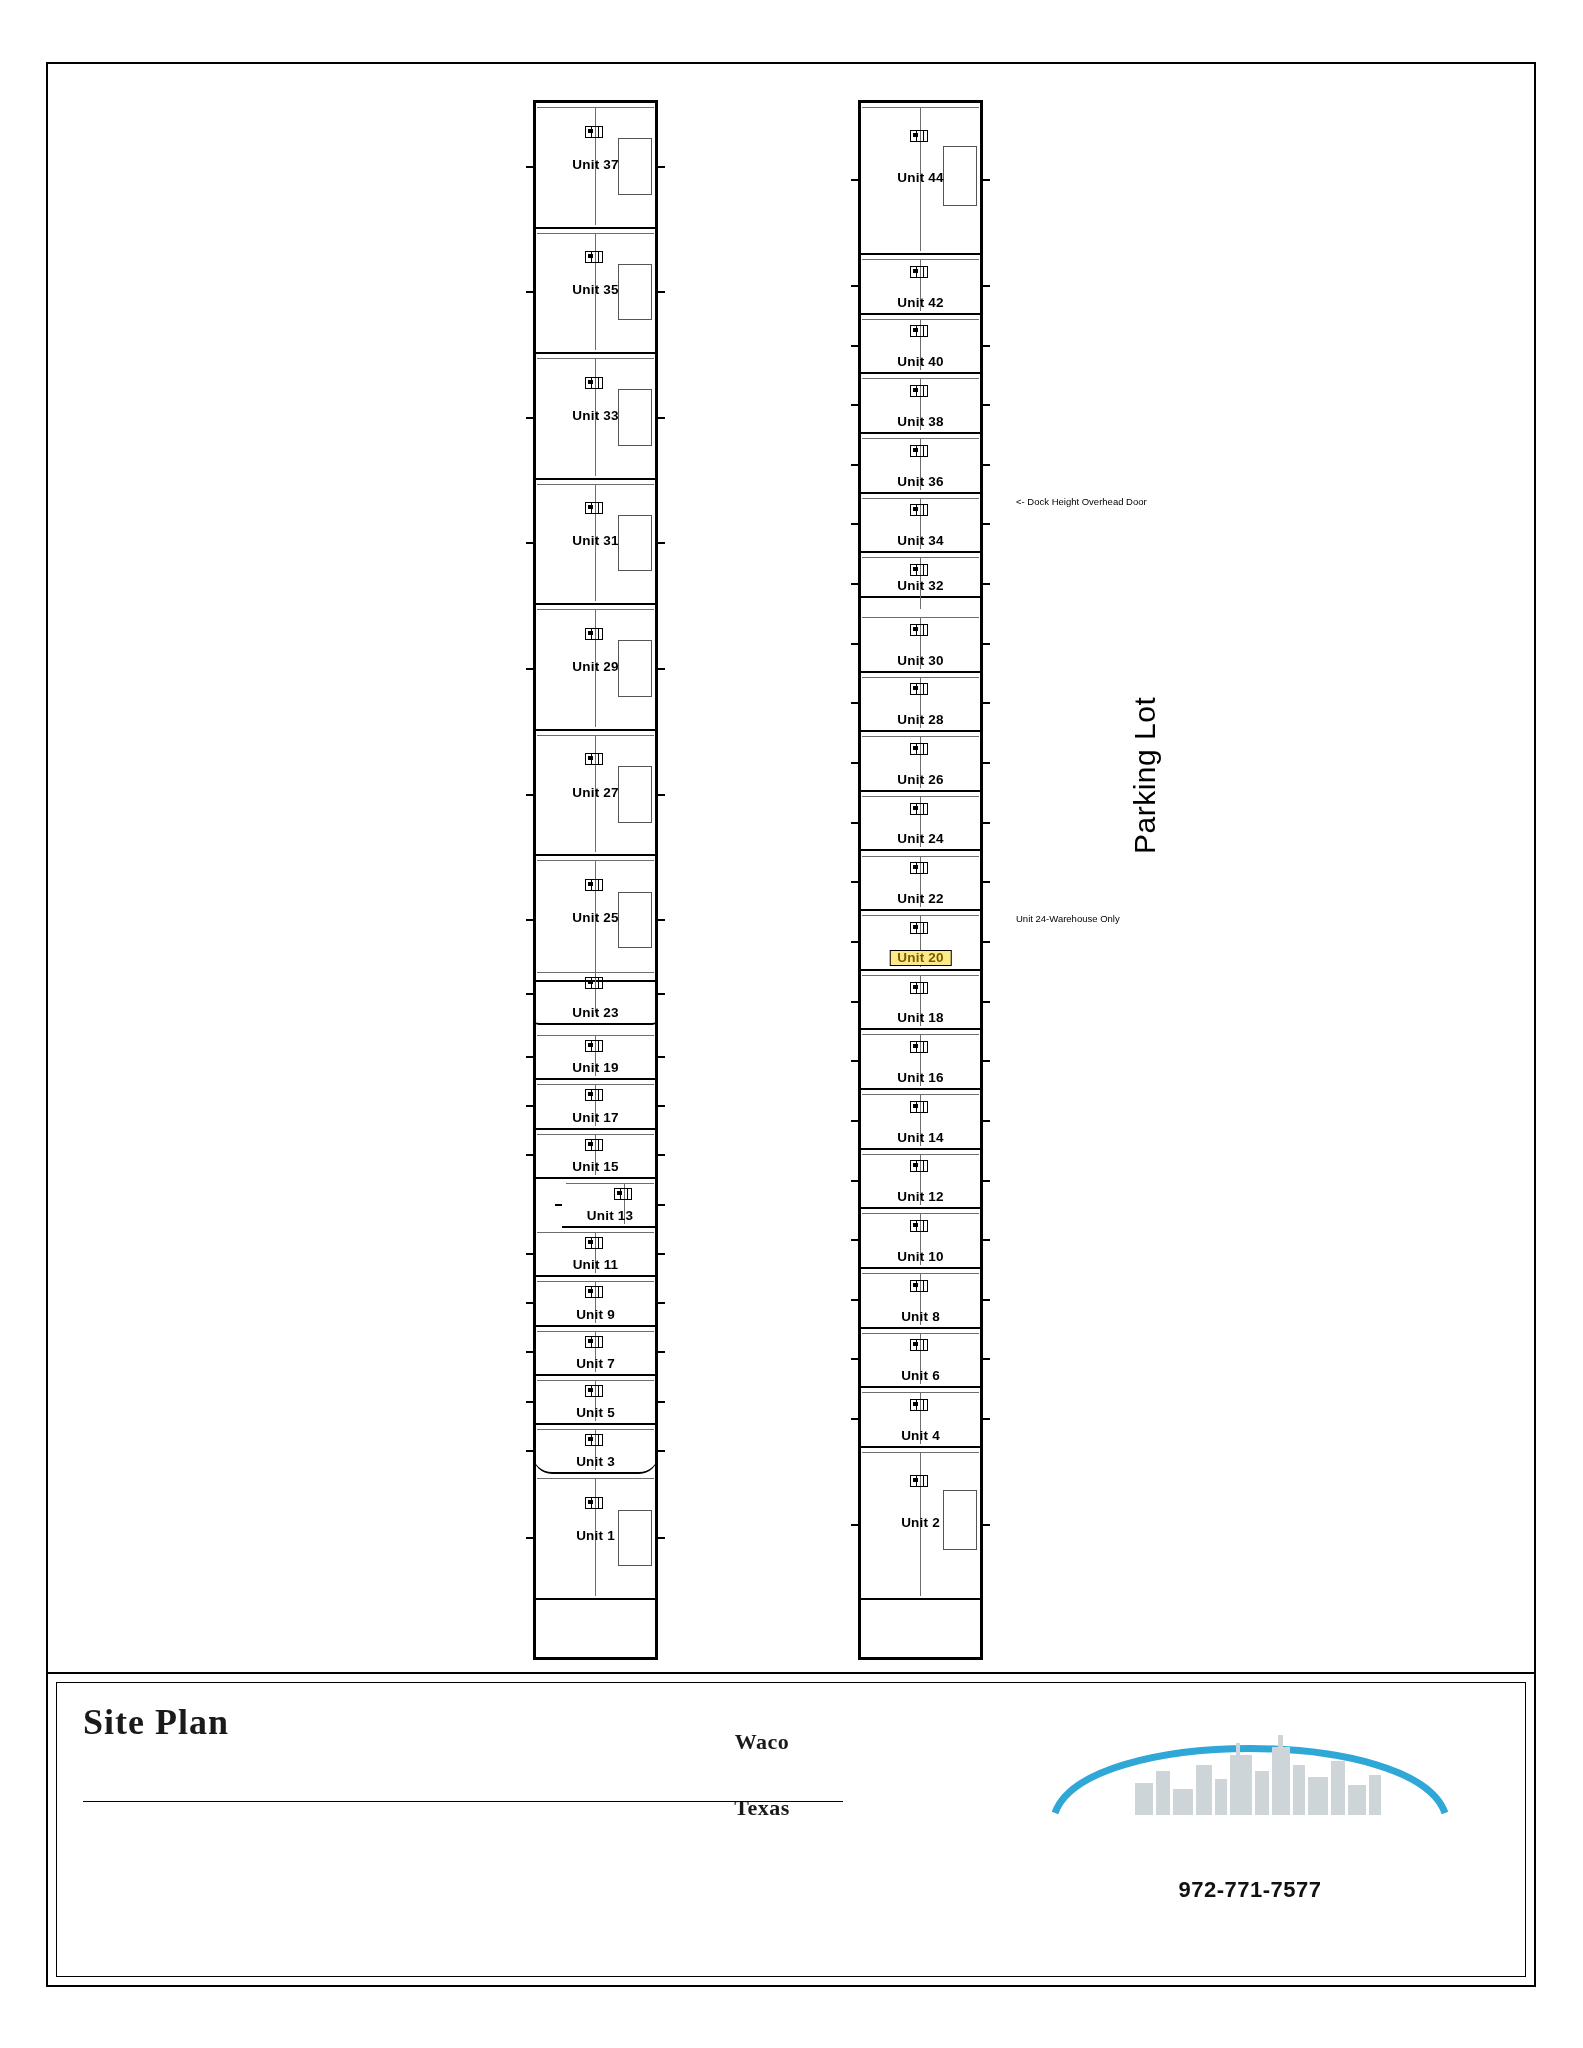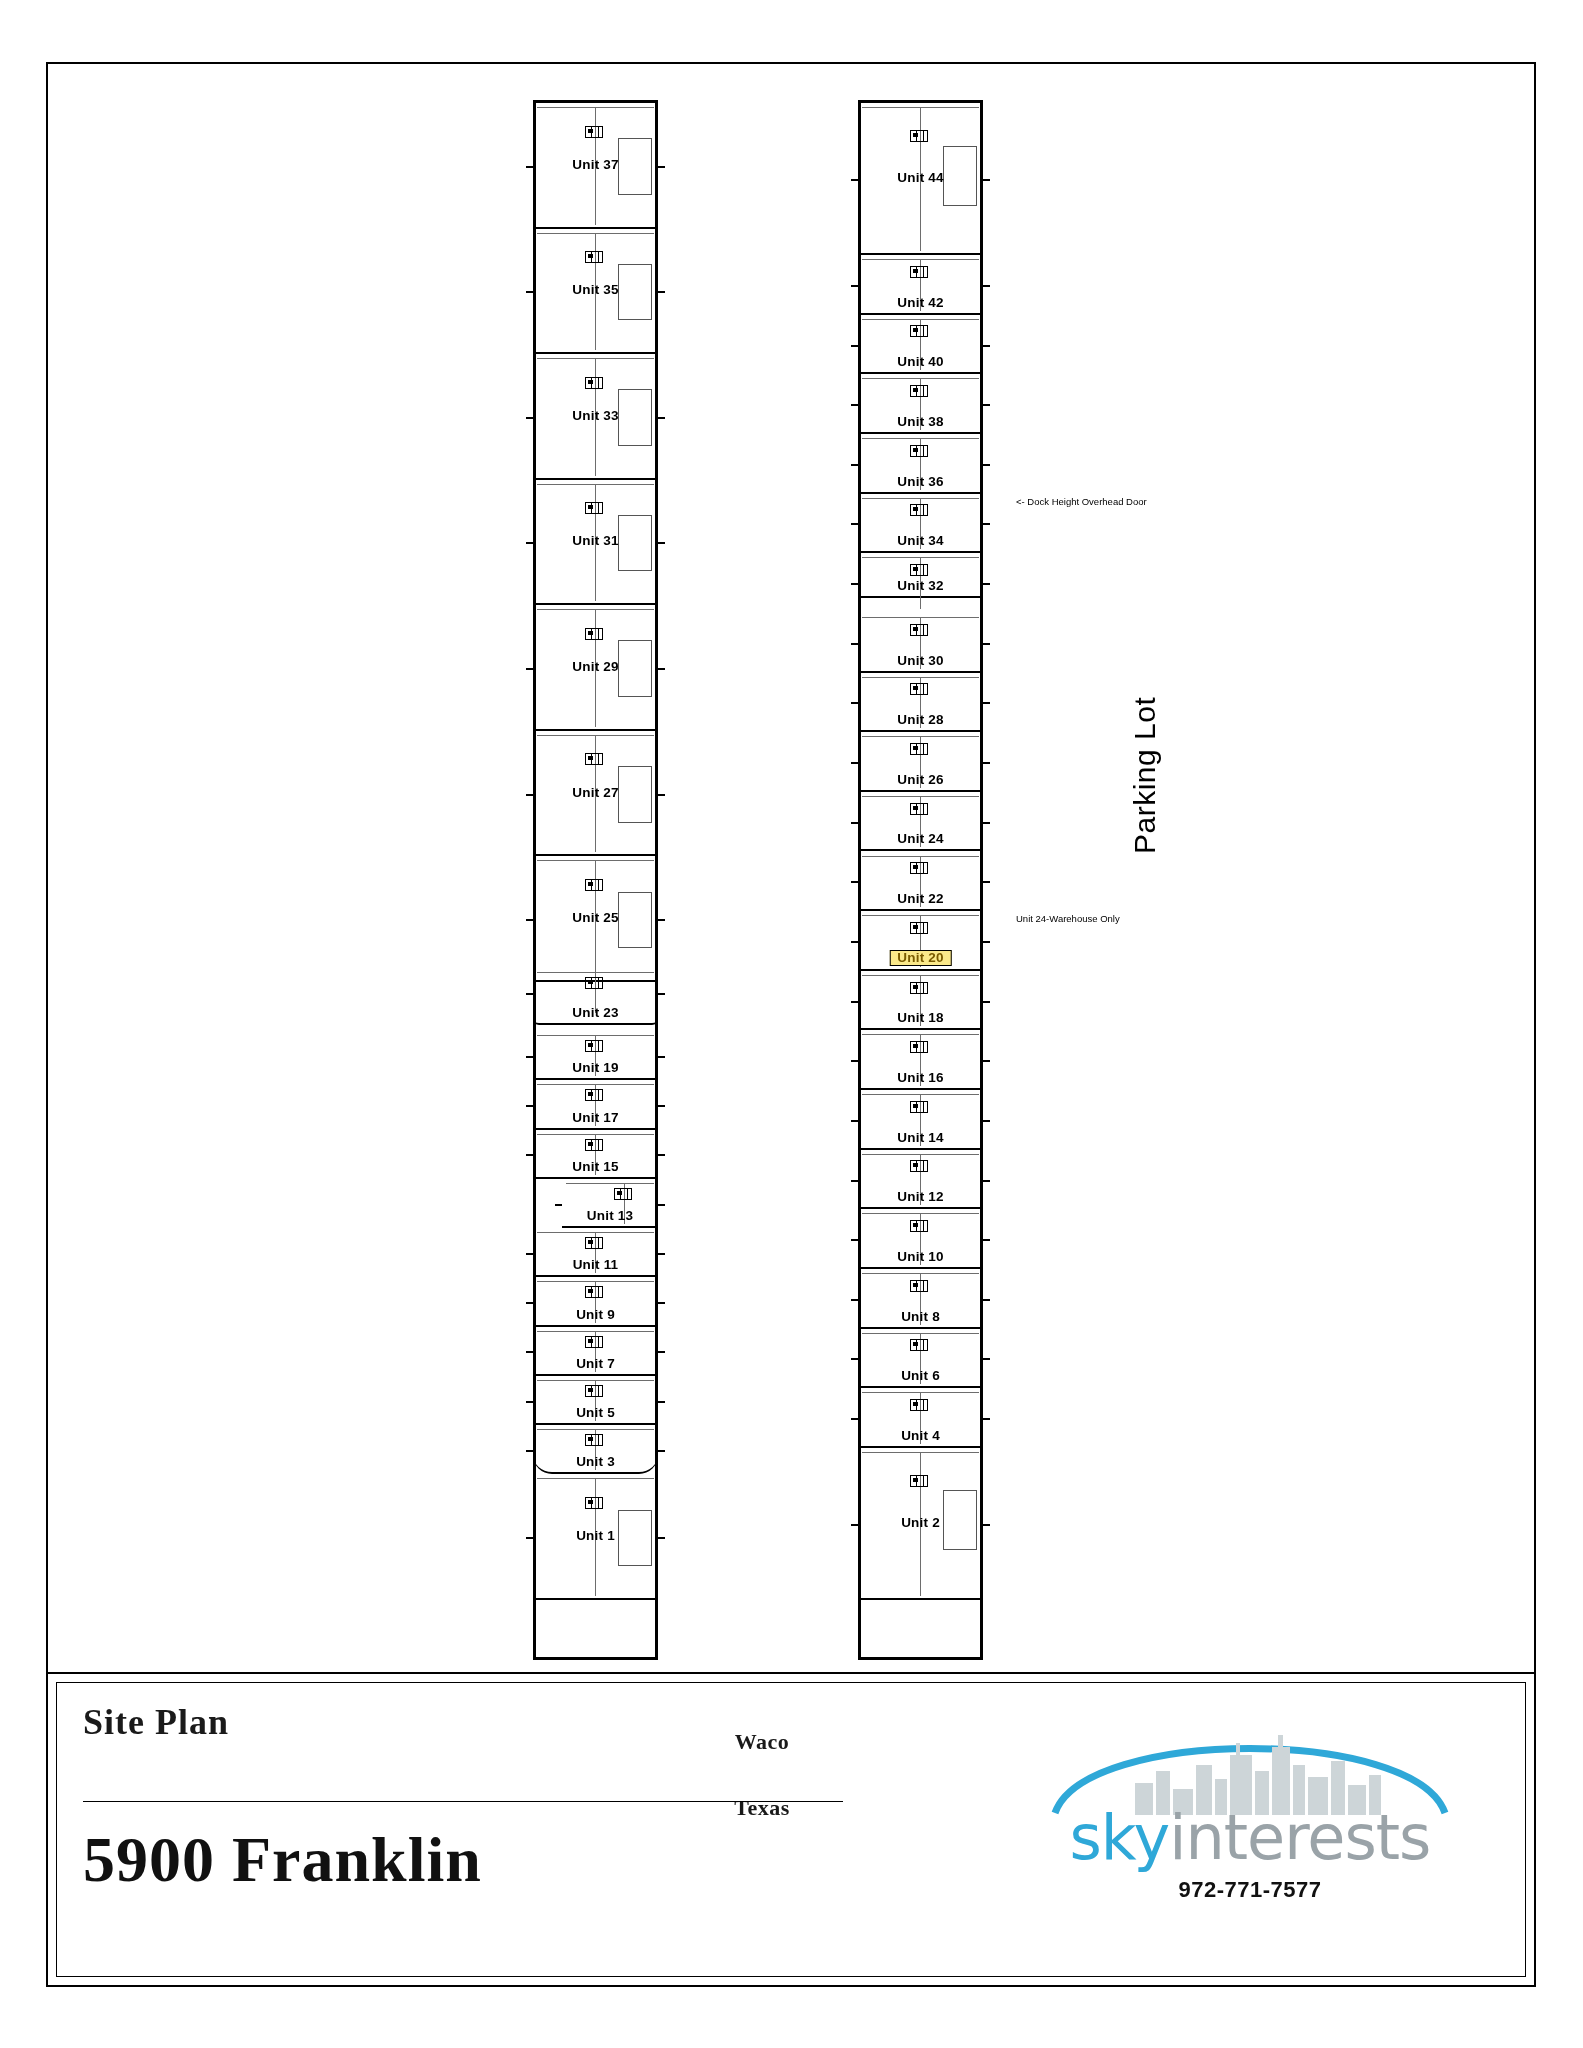--- a/index.html
+++ b/index.html
@@ -636,21 +636,20 @@
         </div>
       </div>
 
       <div id="city-state">
         <div class="line">Waco</div>
         <div class="line">Texas</div>
       </div>
 
       <div id="rule"></div>
 
-      <div id="address" class="smallcaps">5900 Franklin</div>
 
       <div id="logo-wrap">
         <svg width="470" height="110" viewBox="0 0 470 110">
           <path d="M40,104 C70,18 400,18 430,104" fill="none" stroke="#2fa8d8" stroke-width="7"></path>
           <g fill="#cdd5d8">
             <rect x="120" y="74" width="18" height="32"></rect>
             <rect x="141" y="62" width="14" height="44"></rect>
             <rect x="158" y="80" width="20" height="26"></rect>
             <rect x="181" y="56" width="16" height="50"></rect>
             <rect x="200" y="70" width="12" height="36"></rect>
@@ -659,22 +658,19 @@
             <rect x="257" y="38" width="18" height="68"></rect>
             <rect x="278" y="56" width="12" height="50"></rect>
             <rect x="293" y="68" width="20" height="38"></rect>
             <rect x="316" y="52" width="14" height="54"></rect>
             <rect x="333" y="76" width="18" height="30"></rect>
             <rect x="354" y="66" width="12" height="40"></rect>
             <rect x="263" y="26" width="5" height="14"></rect>
             <rect x="221" y="34" width="4" height="14"></rect>
           </g>
         </svg>
-        <div id="logo-text">
-          <span class="sky">sky</span><span class="interests">interests</span>
-        </div>
         <div id="logo-phone">972-771-7577</div>
       </div>
 
     </div>
   </div>
 
 </div>
 
 </body></html>

